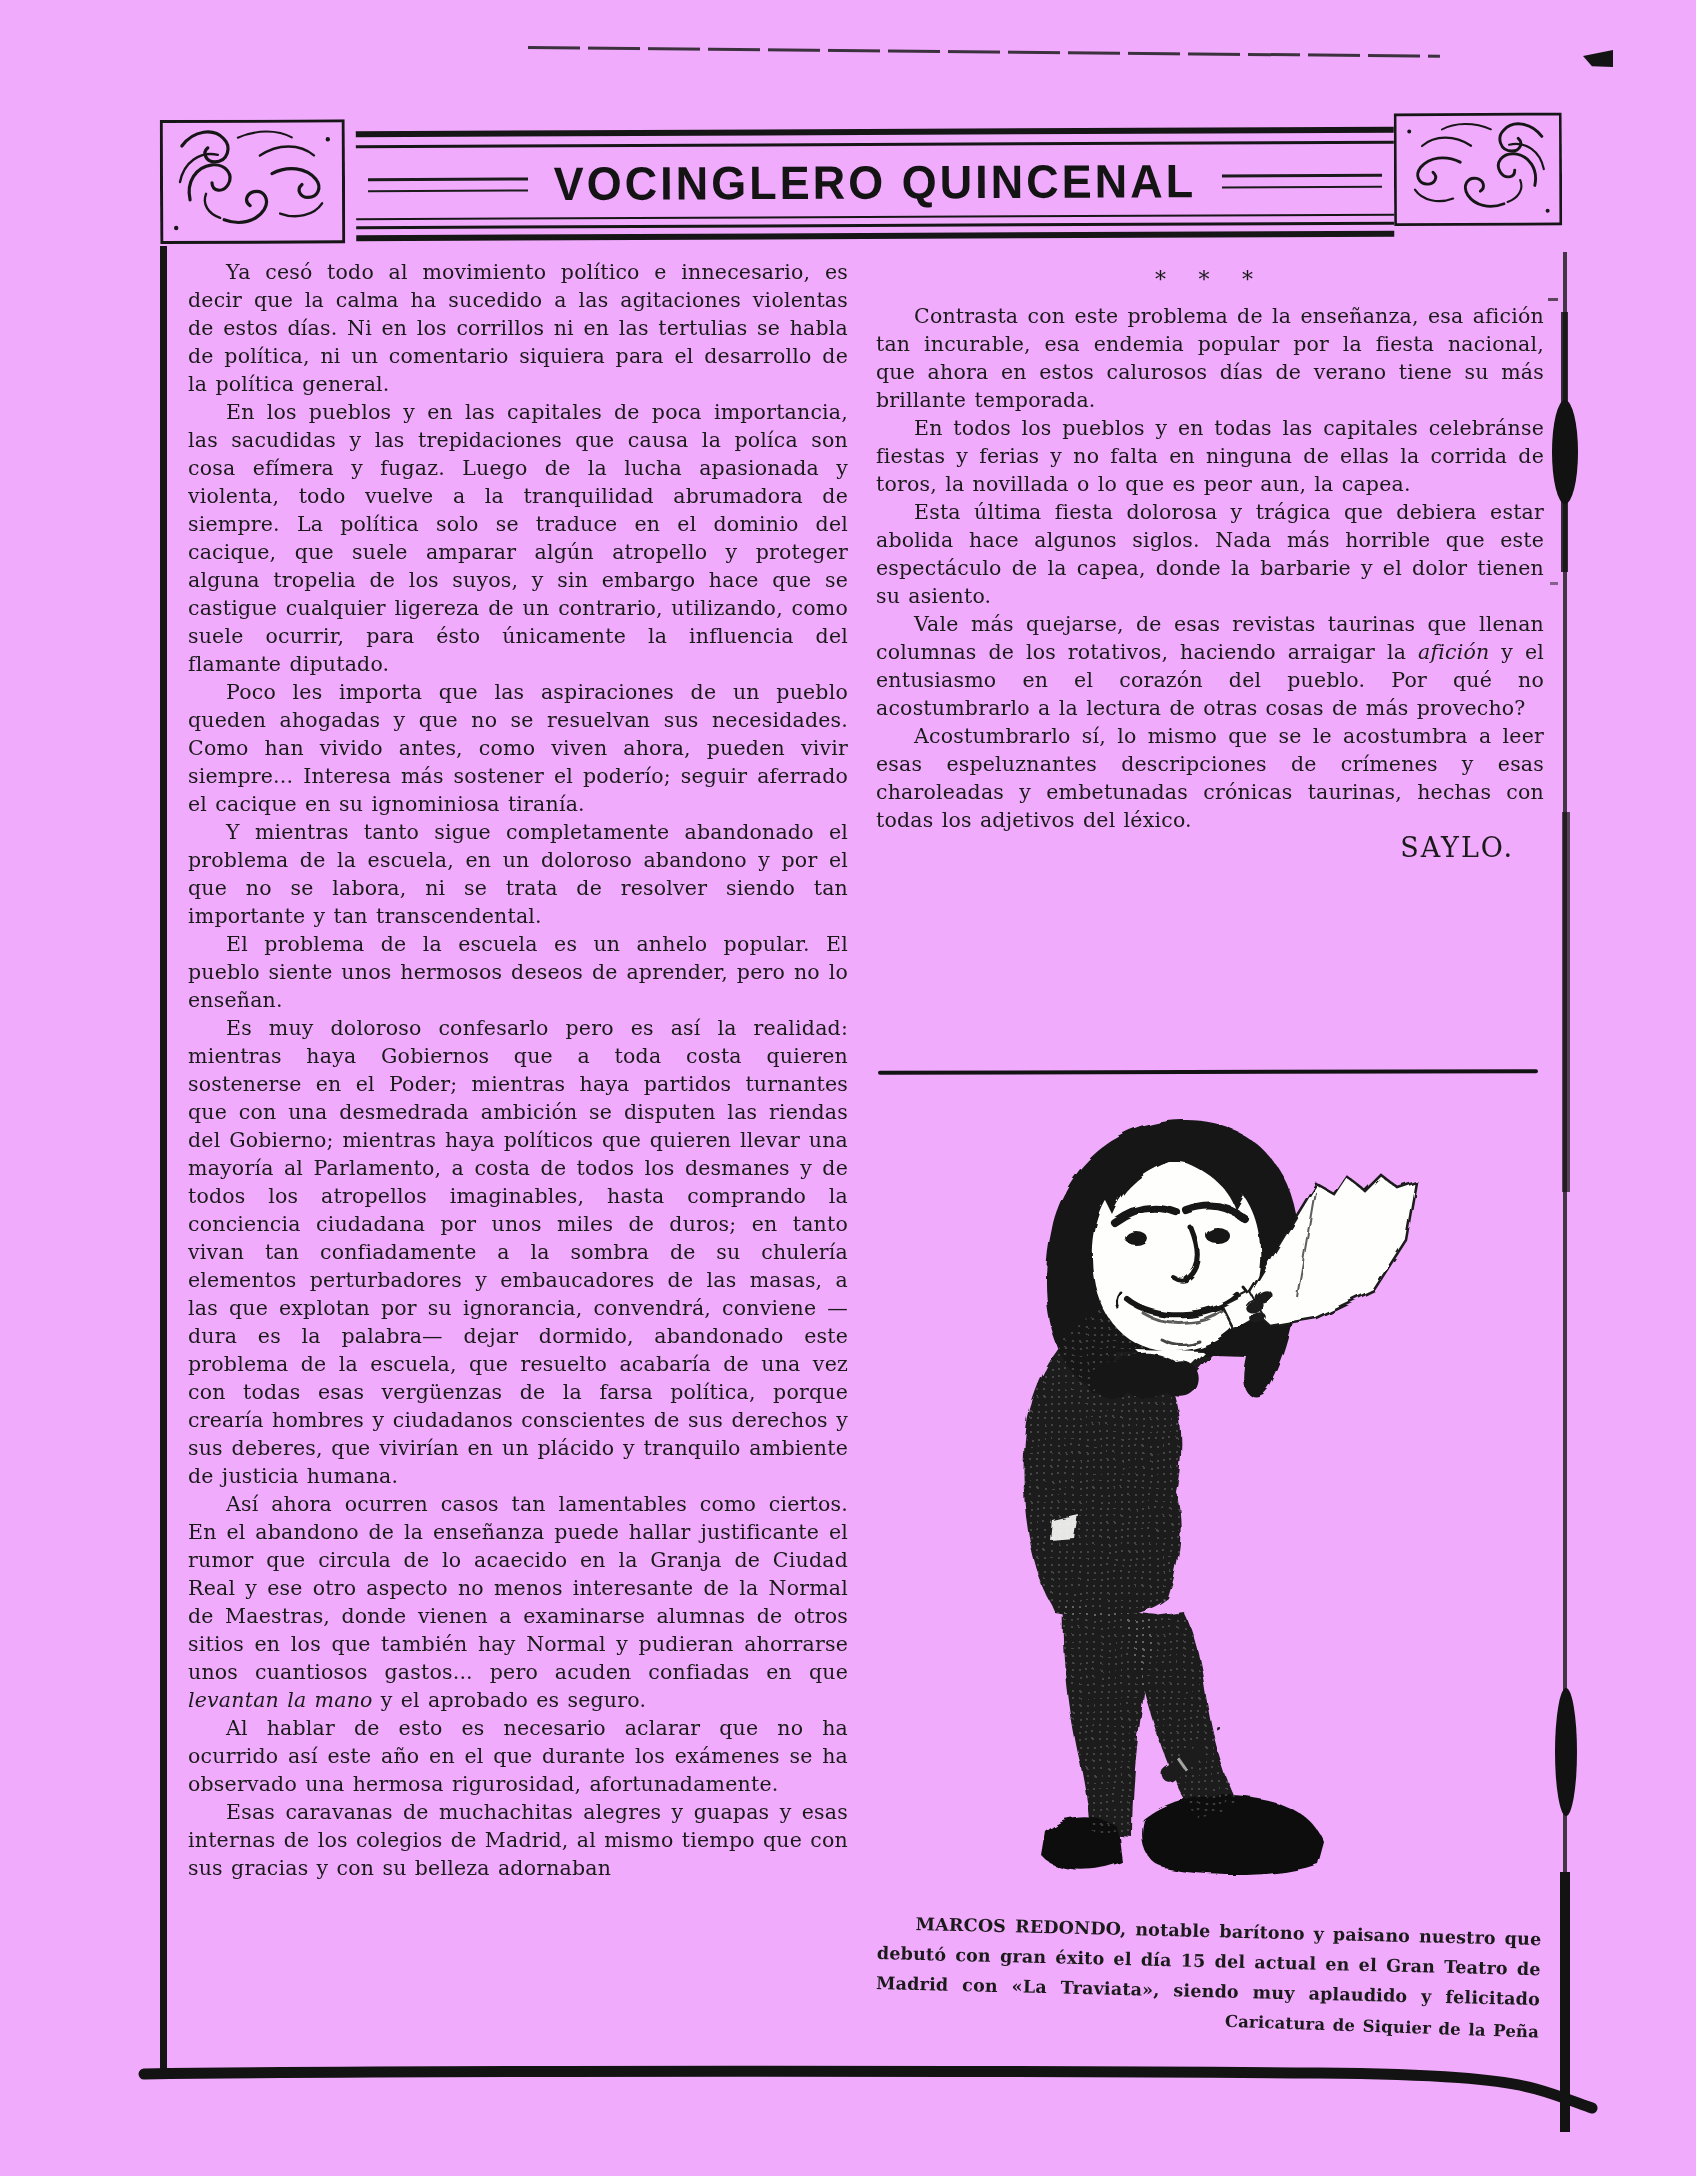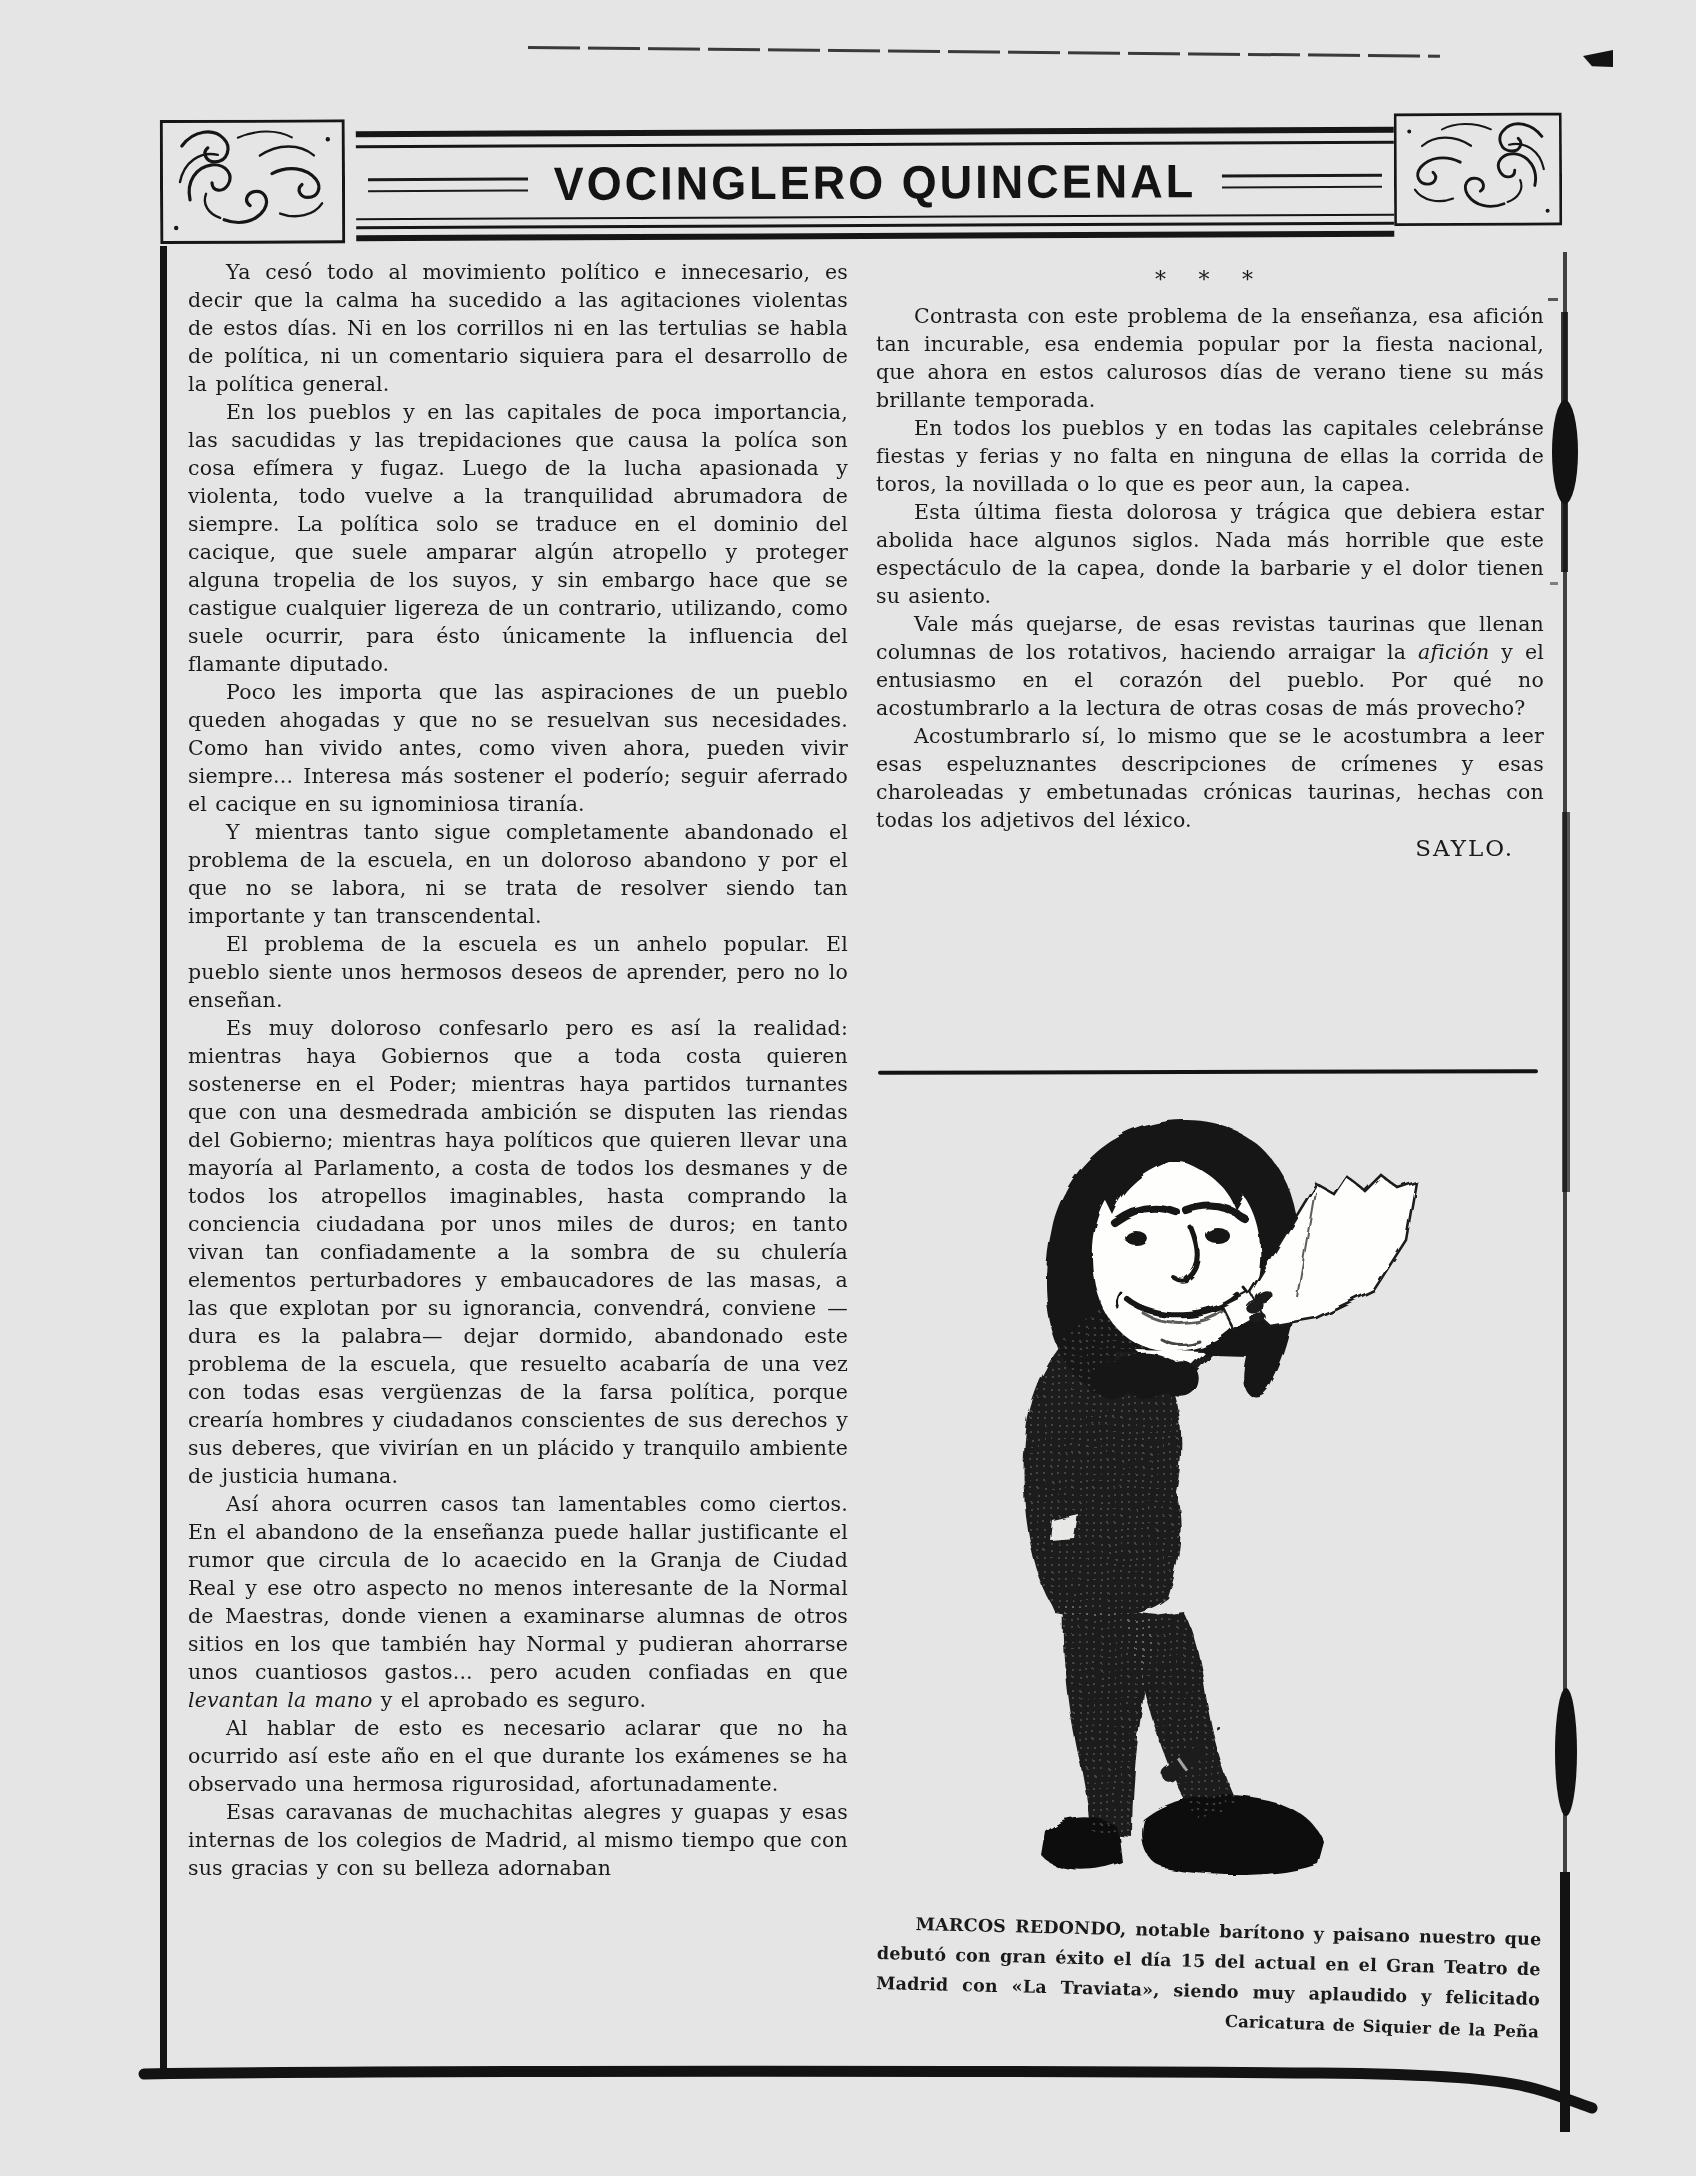--- a/index.html
+++ b/index.html
@@ -4,21 +4,21 @@
 <title>Vocinglero Quincenal</title>
 <style>
   html,body{margin:0;padding:0;}
   body{
     width:1696px;height:2176px;position:relative;
     background:#ffffff;
     font-family:"DejaVu Serif", serif;
     color:#1a1a1a;
     overflow:hidden;
   }
-  .page{position:absolute;inset:0;background:#e5e5e5;}
+  .page{position:absolute;inset:0;background:#f0abfc;}
 
   
   .top-dash{
     position:absolute;left:528px;top:46px;width:912px;height:3px;
     background:repeating-linear-gradient(90deg,#1c1c1c 0 52px, transparent 52px 60px);
     transform:rotate(0.55deg);transform-origin:left center;opacity:.85;
   }
   .top-wedge{
     position:absolute;left:1583px;top:50px;width:30px;height:17px;background:#141414;
     clip-path:polygon(0 35%,100% 0,100% 100%,30% 95%);
@@ -65,21 +65,21 @@
   .rc-text{position:absolute;left:0;top:0;width:100%;height:812px;overflow:hidden;}
   .noindent{text-indent:0 !important;}
   .italic{font-style:italic;}
   em{font-style:italic;margin-top:41px;}
   .separator{
     text-align:center;letter-spacing:12px;font-size:22px;
     margin:8px 0;line-height:28px;text-indent:0;
   }
   .signature{
     text-align:right;padding-right:30px;text-indent:0;
-    font-size:23px;letter-spacing:2px;margin-top:3px;
+    font-size:27px;letter-spacing:2px;margin-top:3px;
   }
   .col-rule{
     position:absolute;left:2px;top:812px;width:660px;height:4px;background:#131313;
     border-radius:2px;transform:rotate(-0.15deg);
   }
   .caricature{position:absolute;left:110px;top:842px;margin:0;}
 
   .caption{
     position:absolute;left:2px;top:1650px;width:664px;
     font-weight:700;font-size:17.5px;line-height:30px;

